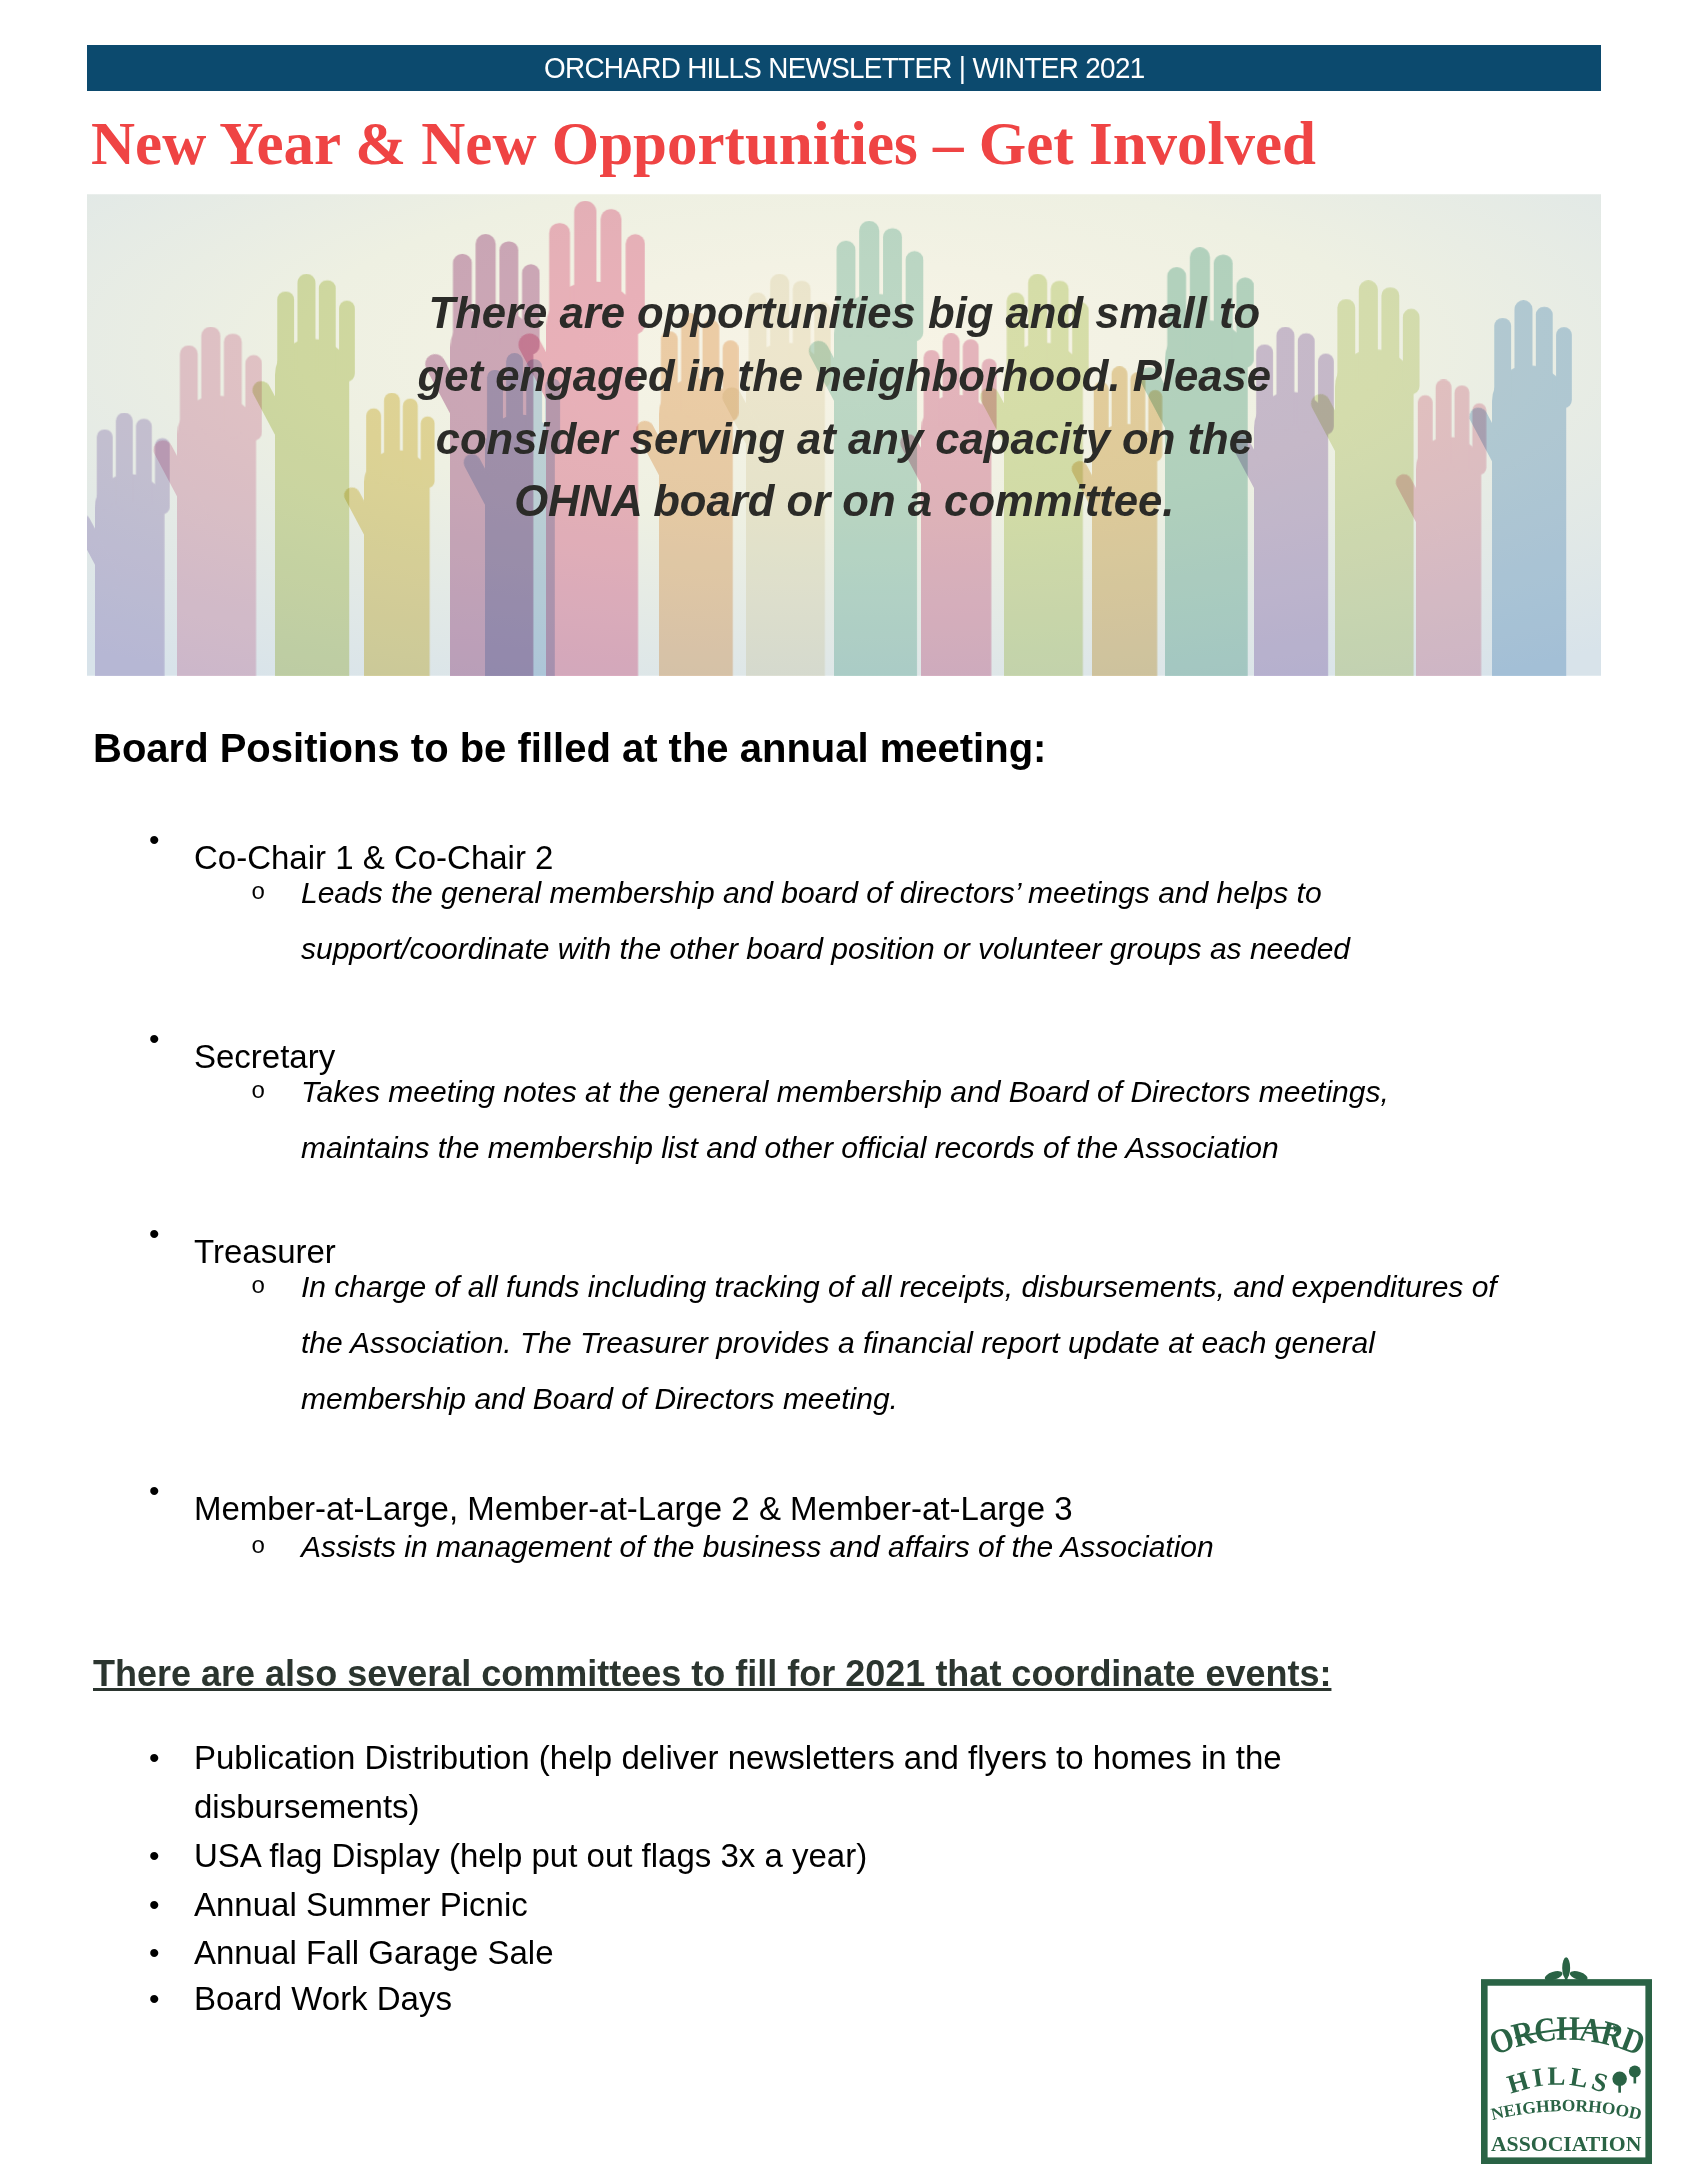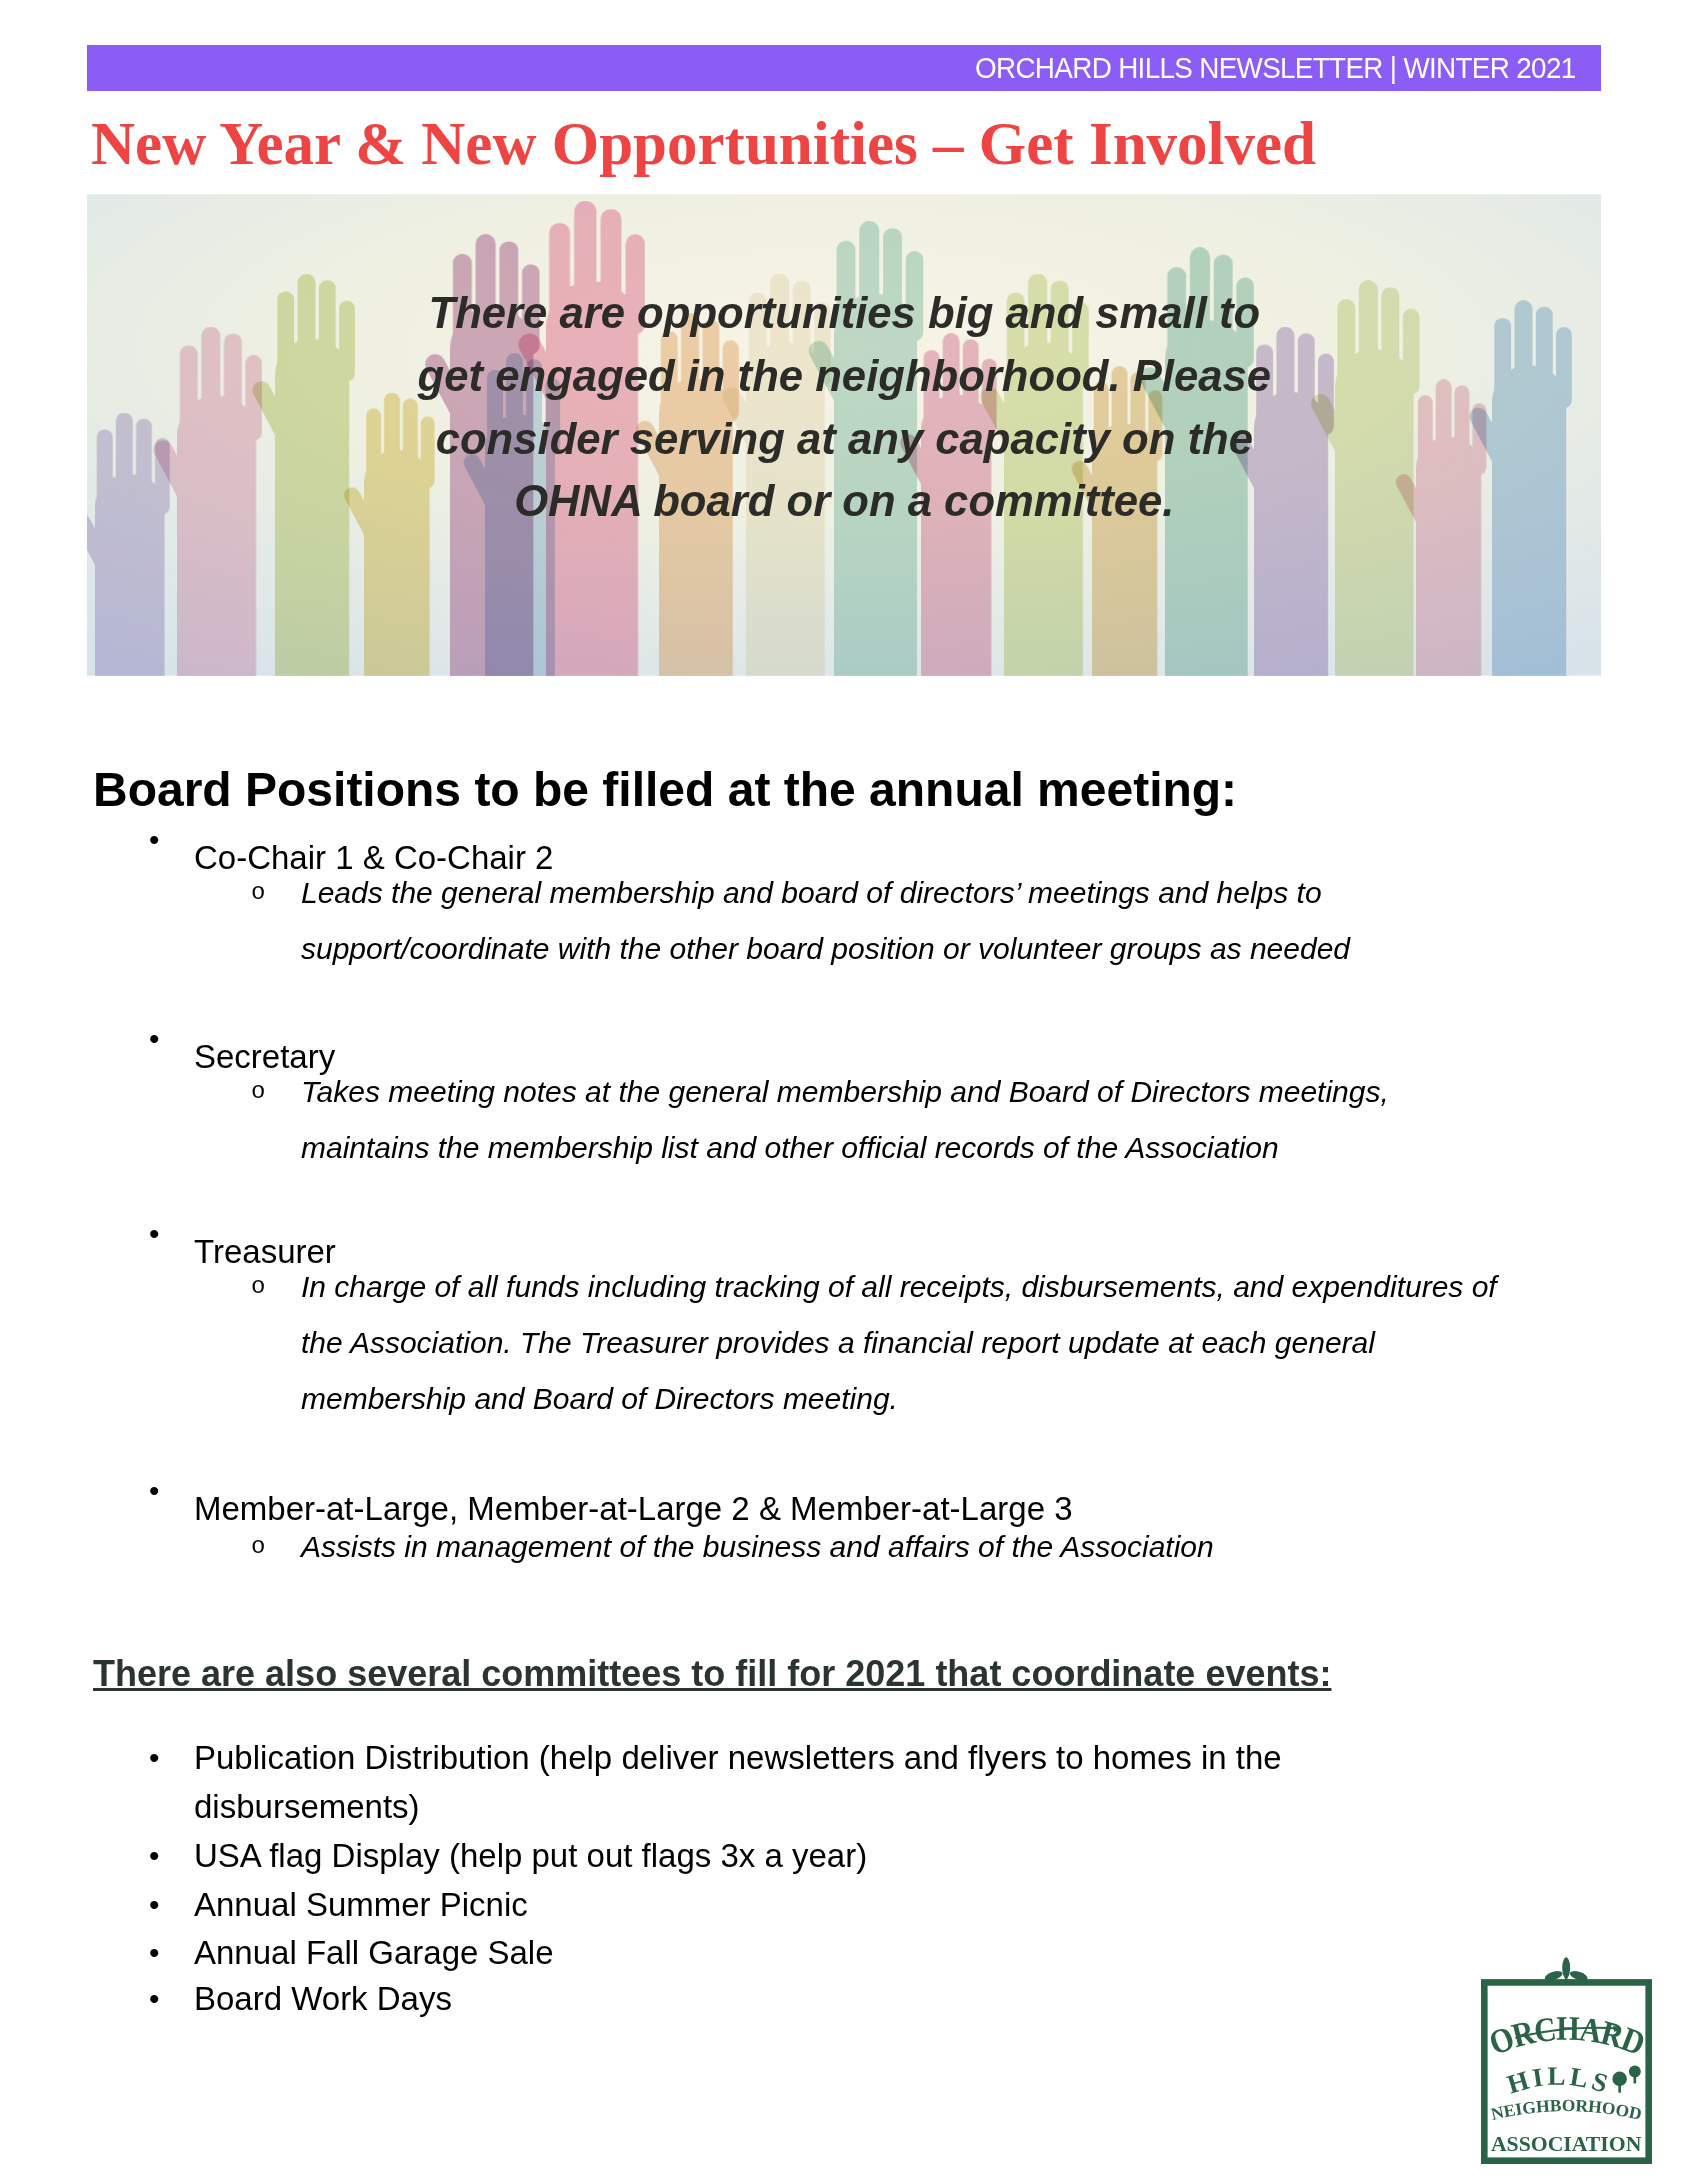--- a/index.html
+++ b/index.html
@@ -1,36 +1,36 @@
 <!DOCTYPE html>
 <html style="font-size:10.6px"><head>
 <meta charset="utf-8">
 <style>
   html,body{margin:0;padding:0;background:#ffffff;}
   #page{position:relative;width:1687px;height:2183px;background:#ffffff;overflow:hidden;
         font-family:"Liberation Sans",sans-serif;color:#000;}
 
   
-  .topbar{position:absolute;left:87px;top:45px;width:1514px;height:46px;background:#8b5cf6;
-          display:flex;align-items:center;justify-content:flex-end;box-sizing:border-box;padding-right:25px;}
+  .topbar{position:absolute;left:87px;top:45px;width:1514px;height:46px;background:#0c4a6e;
+          display:flex;align-items:center;justify-content:center;box-sizing:border-box;padding-right:25px;}
   .topbar span{color:#ffffff;font-size:29px;letter-spacing:-0.7px;white-space:nowrap;
                font-family:"Liberation Sans",sans-serif;transform:scaleX(.96);transform-origin:right center;}
 
   
   .title{position:absolute;left:91px;top:109px;font-family:"Liberation Serif",serif;font-weight:bold;
          font-size:61px;line-height:1.15;color:#ef4444;white-space:nowrap;}
 
   
   .hero{position:absolute;left:87px;top:194px;width:1514px;height:482px;display:block;}
   .hero .hand{mix-blend-mode:multiply;opacity:.82;}
   .hero text{font-family:"Liberation Sans",sans-serif;font-weight:bold;font-style:italic;
              fill:#2b2b28;font-size:66px;text-anchor:middle;}
 
   
-  .h-board{position:absolute;left:93px;top:726px;font-size:48px;font-weight:bold;color:#000000;white-space:nowrap;margin-top:36px;}
+  .h-board{position:absolute;left:93px;top:726px;font-size:40px;font-weight:bold;color:#000000;white-space:nowrap;}
   .h-comm{position:absolute;left:93px;top:1653px;font-size:36px;font-weight:bold;color:#2b352f;white-space:nowrap;text-decoration:underline;}
 
   
   .li1{position:absolute;left:149px;display:flex;font-size:33px;line-height:41px;color:#000;}
   .li1 .m{width:45px;flex:none;font-size:30px;}
   .li1 .t{width:1323px;margin-top:18px;}
 
   
   .li2{position:absolute;left:251px;display:flex;font-size:30px;line-height:56px;color:#000;}
   .li2 .m{width:50px;flex:none;font-family:"Liberation Mono",monospace;font-size:24px;font-style:normal;line-height:56px;}

